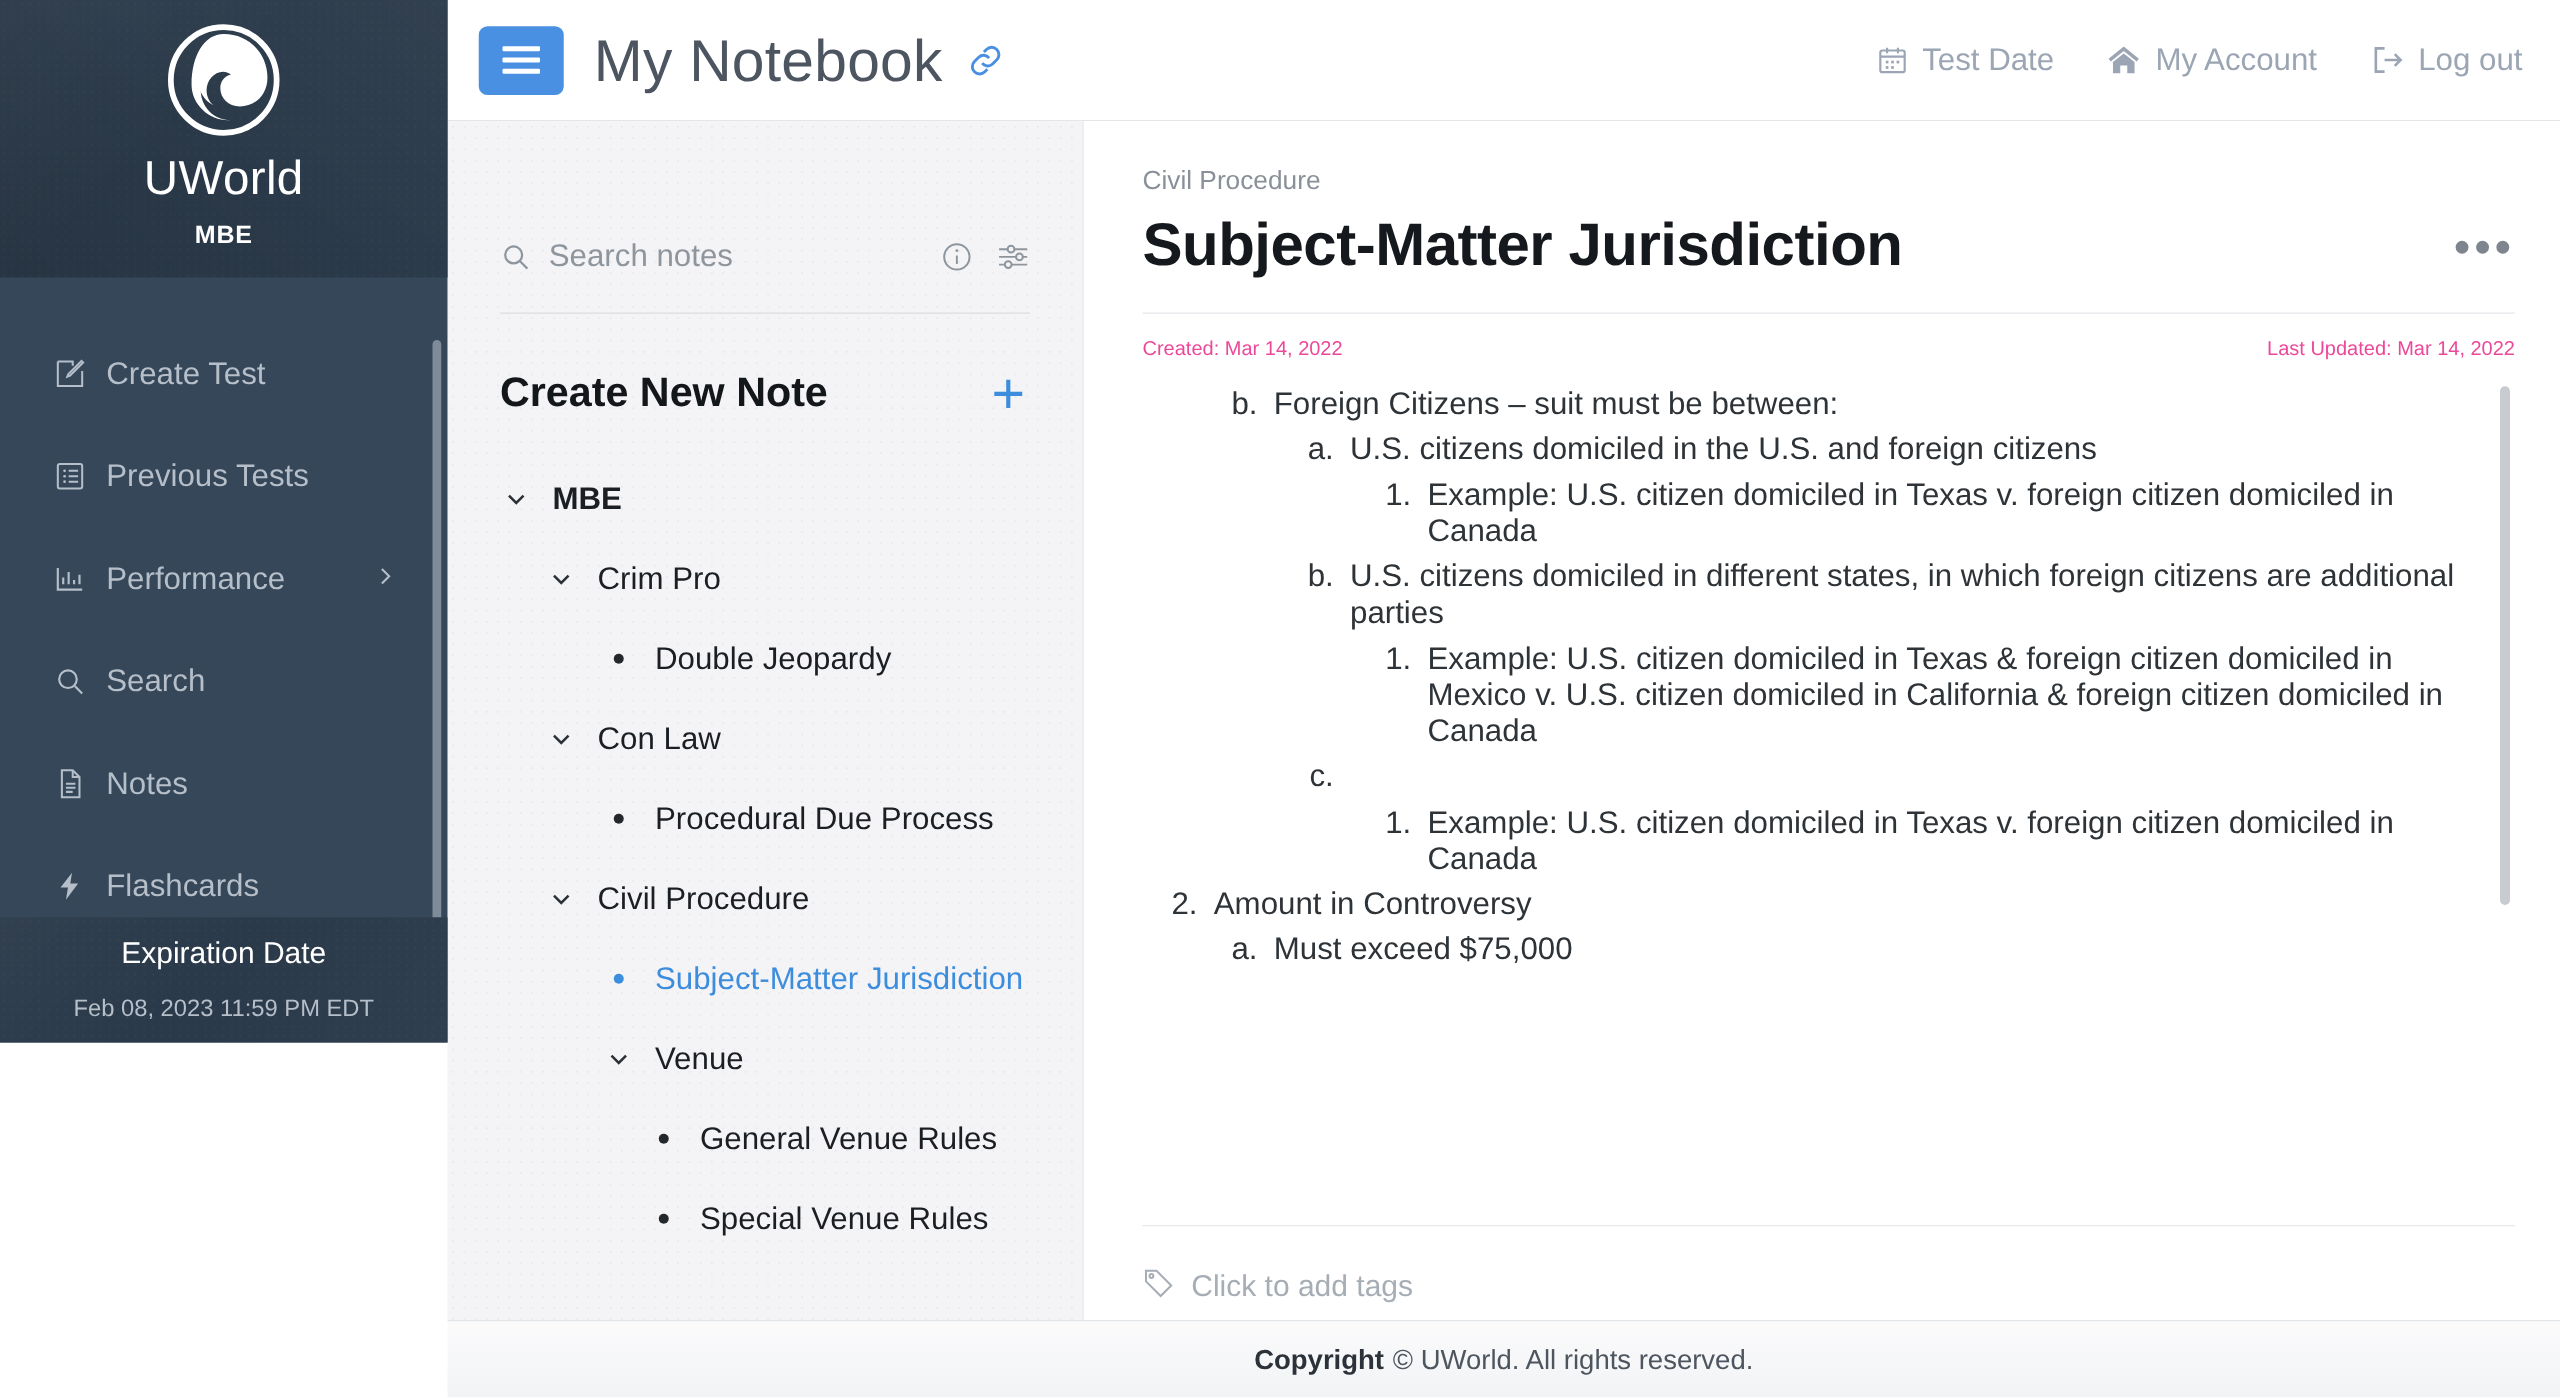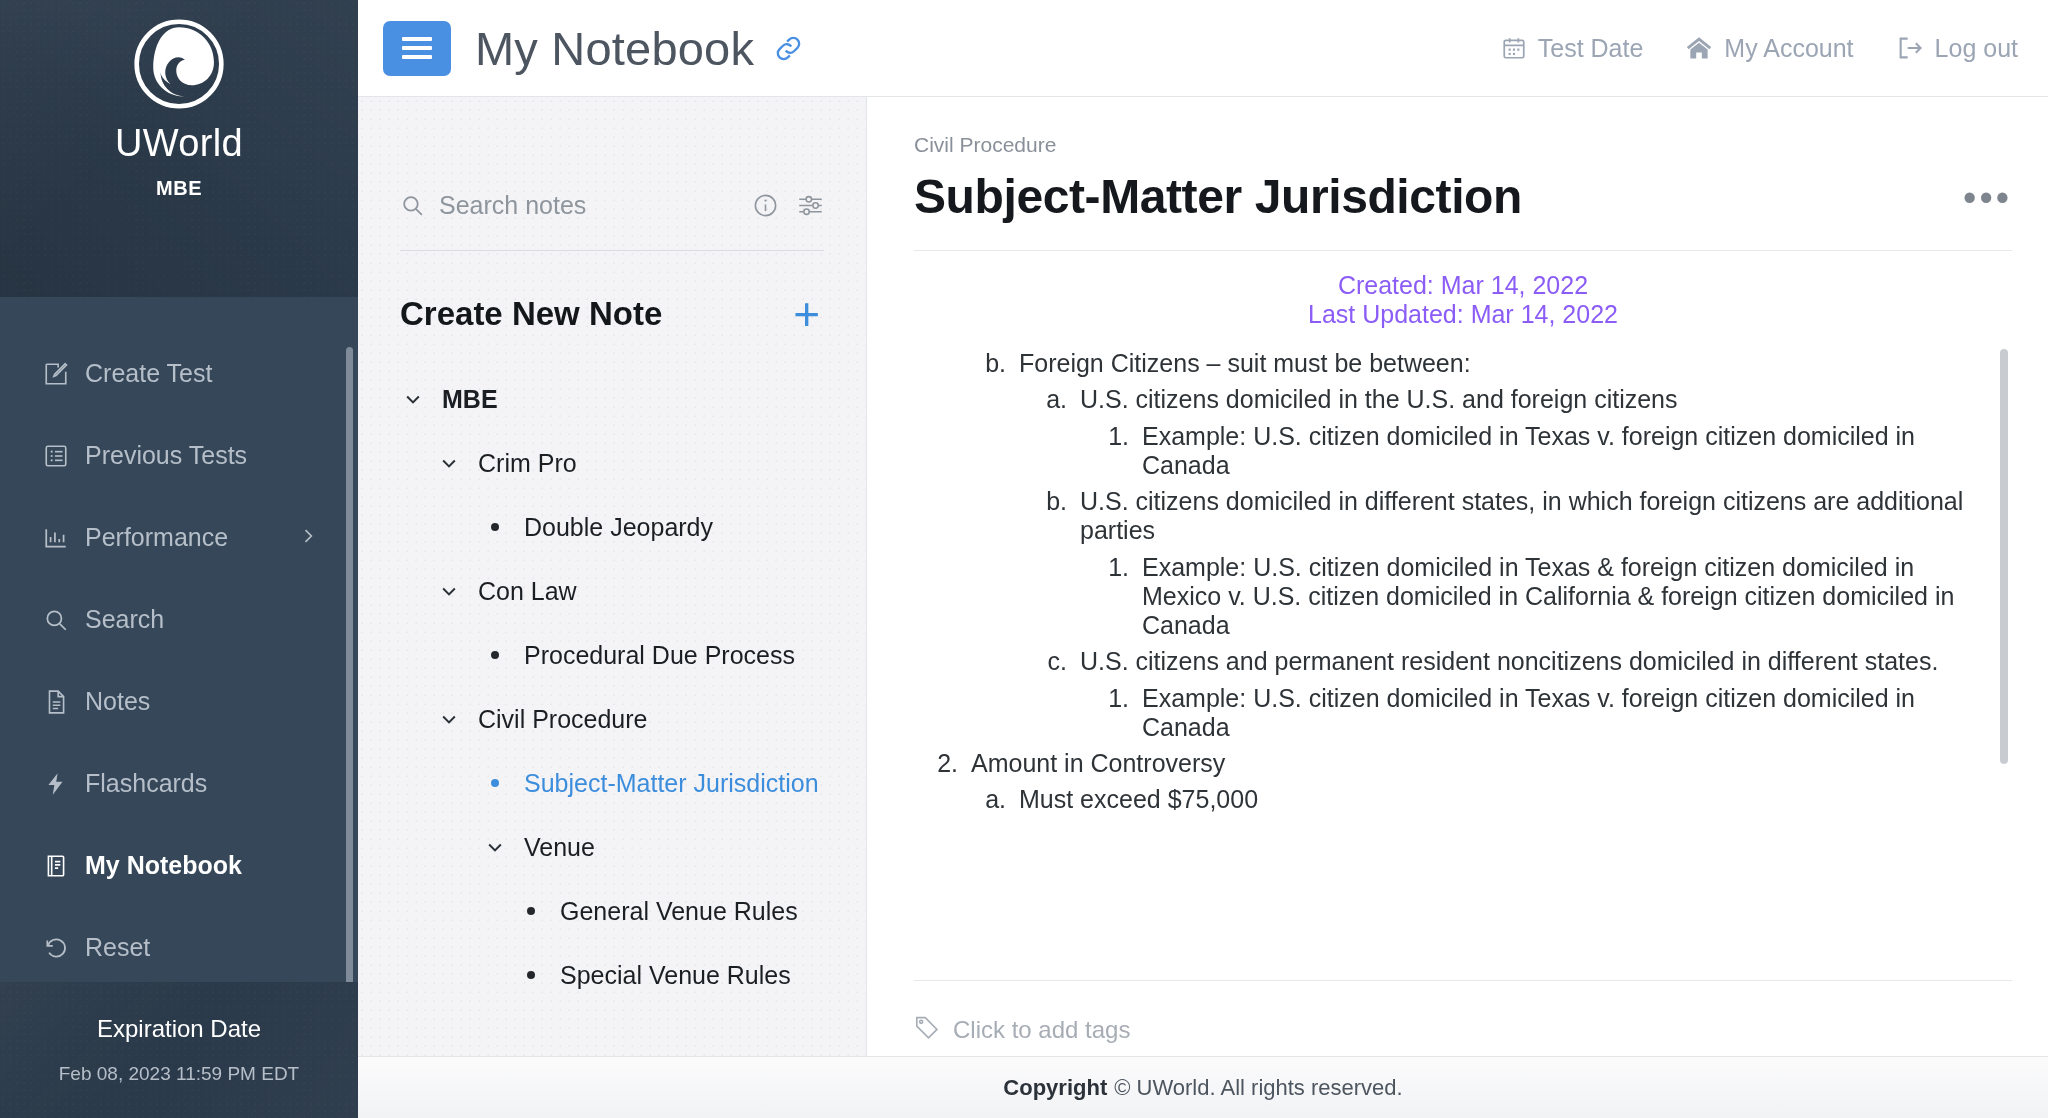--- a/index.html
+++ b/index.html
@@ -6,21 +6,21 @@
   html, body {
     width: 2048px; height: 1118px;
     font-family: "Liberation Sans", sans-serif;
     overflow: hidden;
     background: #ffffff;
   }
   #app { display: flex; width: 2048px; height: 1118px; position: relative; }
 
   
   .sidebar {
-    width: 358px; height: 1118px;
+    width: 358px; height: 834px;
     background: #354758;
     display: flex; flex-direction: column;
     position: relative; flex: 0 0 358px;
   }
   .sidebar-brand {
     height: 300px;
     background: #2b3a4a;
     background-image:
       linear-gradient(135deg, rgba(255,255,255,0.035) 0%, rgba(255,255,255,0) 42%),
       linear-gradient(215deg, rgba(255,255,255,0.03) 0%, rgba(255,255,255,0) 55%),
@@ -197,21 +197,21 @@
   .note-title { font-size: 48px; font-weight: 700; color: #15181c; letter-spacing:-.4px; }
   .dots-btn {
     margin-left: auto; color: #7e858e; font-size: 38px; line-height: .5;
     cursor: pointer; letter-spacing: 3px; background:none; border:none;
     font-family:"Liberation Sans", sans-serif; padding-top: 20px;
   }
   .meta-row {
     display: flex; justify-content: space-between; align-items: center;
     border-top: 1px solid #e6e8eb;
     margin-top: 26px; padding-top: 20px;
-    font-size: 25px; color: #8b5cf6; flex-direction: column;
+    font-size: 16px; color: #ec4899;
   }
 
   .note-body-wrap { position: relative; flex: 1 1 auto; min-height: 0; margin-top: 20px; }
   .note-body {
     position: absolute; inset: 0 20px 0 0;
     overflow: hidden;
     font-size: 25px; color: #2e3338; line-height: 1.17;
   }
   .note-scroll {
     position: absolute; top: 0; right: 4px; width: 8px; height: 100%;
@@ -581,21 +581,20 @@
               <span class="mark mark-w">b.</span>
               <span class="txt">U.S. citizens domiciled in different states, in which foreign citizens are additional parties</span>
             </div>
             <div class="li lvl-a">
               <span class="mark mark-w">1.</span>
               <span class="txt">Example:  U.S. citizen domiciled in Texas &amp; foreign citizen domiciled in Mexico v. U.S. citizen domiciled in California &amp; foreign citizen domiciled in Canada</span>
             </div>
 
             <div class="li lvl-c" style="padding-left:123px;">
               <span class="mark mark-w">c.</span>
-              <span class="txt">U.S. citizens and permanent resident noncitizens domiciled in different states.</span>
             </div>
             <div class="li lvl-a">
               <span class="mark mark-w">1.</span>
               <span class="txt">Example:  U.S. citizen domiciled in Texas v. foreign citizen domiciled in Canada</span>
             </div>
 
             <div class="li" style="padding-left:14px;">
               <span class="mark mark-w">2.</span>
               <span class="txt">Amount in Controversy</span>
             </div>

